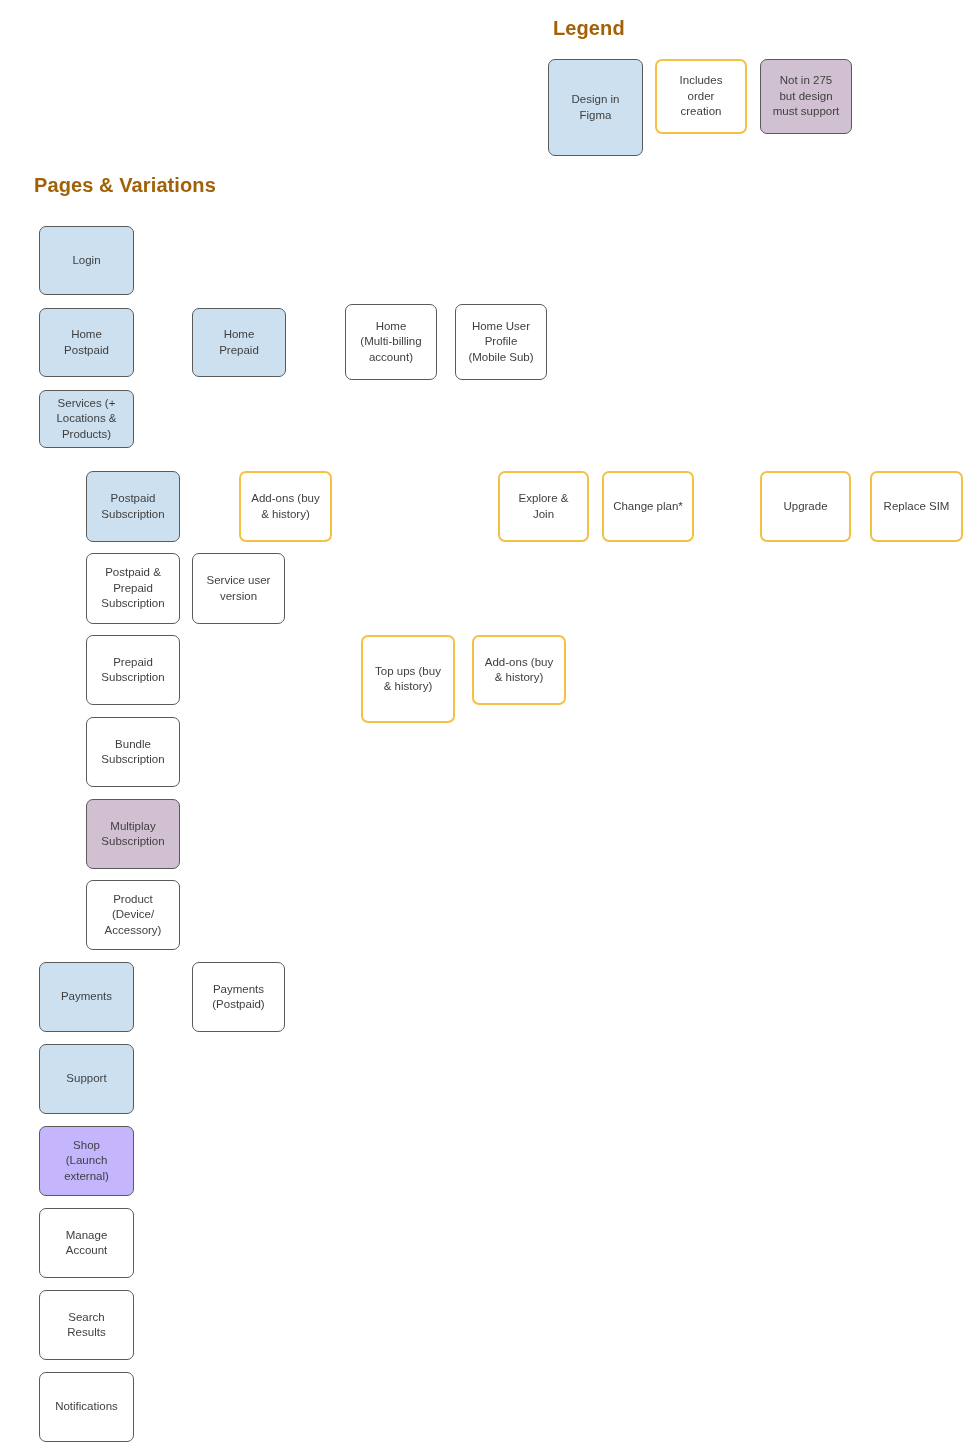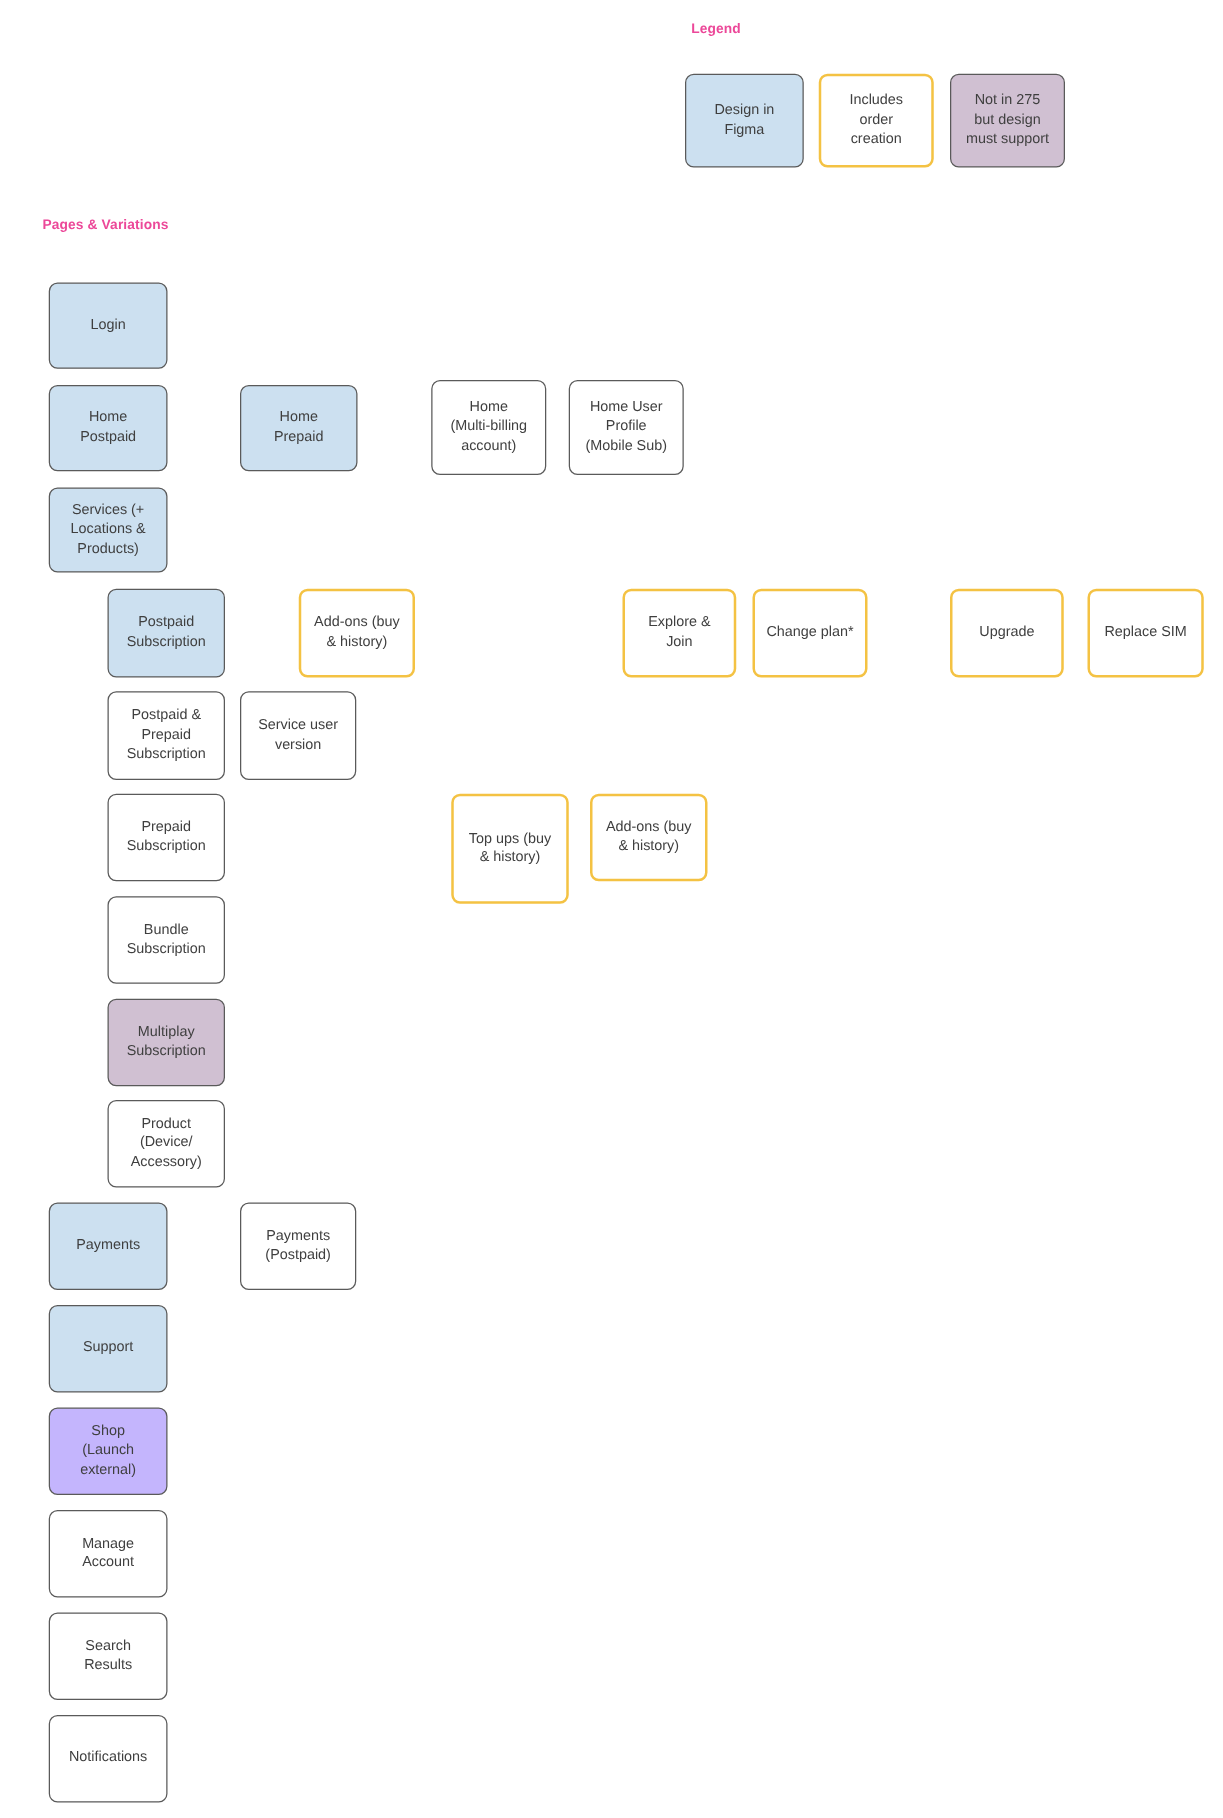--- a/index.html
+++ b/index.html
@@ -17,23 +17,23 @@
   }
   #canvas {
     position: absolute;
     left: 0;
     top: 0;
     width: 978px;
     height: 1454px;
   }
   .heading {
     position: absolute;
-    font-size: 11px;
+    font-size: 20px;
     font-weight: bold;
-    color: #ec4899;
+    color: #a16207;
     letter-spacing: 0.1px;
     white-space: nowrap;
   }
   .node {
     position: absolute;
     box-sizing: border-box;
     border-radius: 7px;
     display: flex;
     align-items: center;
     justify-content: center;
@@ -77,21 +77,21 @@
 </head>
 <body>
 
 <div id="canvas">
 
   <div class="heading" style="left: 553px; top: 17px;">Legend</div>
 
   <div class="heading" style="left: 34px; top: 174px;">Pages &amp; Variations</div>
 
   <div id="legend-nodes">
-      <div class="node v-blue" style="left: 548px; top: 59px; width: 95px; height: 75px;"><span class="node-label">Design in
+      <div class="node v-blue" style="left: 548px; top: 59px; width: 95px; height: 97px;"><span class="node-label">Design in
 Figma</span></div>
       <div class="node v-yellow-outline" style="left: 655px; top: 59px; width: 92px; height: 75px;"><span class="node-label">Includes
 order
 creation</span></div>
       <div class="node v-purple" style="left: 760px; top: 59px; width: 92px; height: 75px;"><span class="node-label">Not in 275
 but design
 must support</span></div>
     </div>
 
   <div id="diagram-nodes">
@@ -99,21 +99,21 @@
       <div class="node v-blue" style="left: 39px; top: 308px; width: 95px; height: 69px;"><span class="node-label">Home
 Postpaid</span></div>
       <div class="node v-blue" style="left: 192px; top: 308px; width: 94px; height: 69px;"><span class="node-label">Home
 Prepaid</span></div>
       <div class="node v-white" style="left: 345px; top: 304px; width: 92px; height: 76px;"><span class="node-label">Home
 (Multi-billing
 account)</span></div>
       <div class="node v-white" style="left: 455px; top: 304px; width: 92px; height: 76px;"><span class="node-label">Home User
 Profile
 (Mobile Sub)</span></div>
-      <div class="node v-blue" style="left: 39px; top: 390px; width: 95px; height: 68px;"><span class="node-label">Services (+
+      <div class="node v-blue" style="left: 39px; top: 390px; width: 95px; height: 58px;"><span class="node-label">Services (+
 Locations &amp;
 Products)</span></div>
       <div class="node v-blue" style="left: 86px; top: 471px; width: 94px; height: 71px;"><span class="node-label">Postpaid
 Subscription</span></div>
       <div class="node v-yellow-outline" style="left: 239px; top: 471px; width: 93px; height: 71px;"><span class="node-label">Add-ons (buy
 &amp; history)</span></div>
       <div class="node v-yellow-outline" style="left: 498px; top: 471px; width: 91px; height: 71px;"><span class="node-label">Explore &amp;
 Join</span></div>
       <div class="node v-yellow-outline" style="left: 602px; top: 471px; width: 92px; height: 71px;"><span class="node-label">Change plan*</span></div>
       <div class="node v-yellow-outline" style="left: 760px; top: 471px; width: 91px; height: 71px;"><span class="node-label">Upgrade</span></div>

